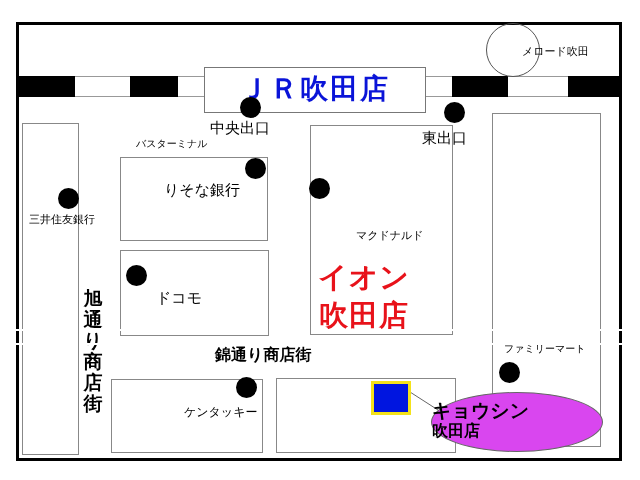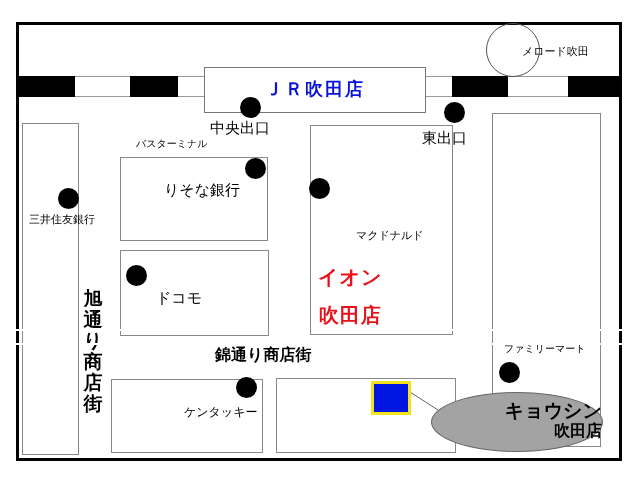--- a/index.html
+++ b/index.html
@@ -11,29 +11,29 @@
     .block { position: absolute; border: 1px solid #888; background: #fff; box-sizing: border-box; }
     .rail-black { position: absolute; background: #000; height: 21px; top: 76px; }
     .rail-white { position: absolute; background: #fff; height: 19px; top: 76px;
                   border-top: 1px solid #999; border-bottom: 1px solid #999; }
     .dot { position: absolute; width: 21px; height: 21px; border-radius: 50%; background: #000; }
     .lbl-s { position: absolute; font-size: 11px; white-space: nowrap; }
     .lbl-m { position: absolute; font-size: 15px; white-space: nowrap; }
     .lbl-b { position: absolute; font-size: 17px; font-weight: bold; white-space: nowrap; }
     .jr-box { position: absolute; left: 204px; top: 67px; width: 222px; height: 46px;
               border: 1px solid #777; background: #fff; box-sizing: border-box;
-              color: #0a14d8; font-weight: bold; font-size: 18px; text-align: center;
+              color: #0a14d8; font-weight: bold; font-size: 28px; text-align: center;
               line-height: 42px; letter-spacing: 2px; }
     .aeon { position: absolute; left: 318px; top: 258px; color: #e8121a; font-weight: bold;
-            font-size: 20px; line-height: 38px; text-align: center; letter-spacing: 1px; }
+            font-size: 29px; line-height: 38px; text-align: center; letter-spacing: 1px; }
     .vert { position: absolute; left: 80px; top: 288px; width: 26px; font-size: 19px; font-weight: bold;
             line-height: 21px; text-align: center; }
     .ellipse { position: absolute; left: 431px; top: 392px; width: 172px; height: 60px;
-               border: 1px solid #666; border-radius: 50%; background: #a3a3a3; box-sizing: border-box;
-               text-align: right; }
+               border: 1px solid #666; border-radius: 50%; background: #d946ef; box-sizing: border-box;
+               text-align: left; }
     .circle { position: absolute; left: 486px; top: 23px; width: 54px; height: 54px; border-radius: 50%;
               border: 1px solid #555; box-sizing: border-box; background: transparent; }
     .store-marker { position: absolute; left: 371px; top: 381px; width: 40px; height: 34px;
                     background: #0015e0; border: 3px solid #f4e21a; box-sizing: border-box; }
     .artifact { position: absolute; left: 0; width: 640px; height: 2px; background: repeating-linear-gradient(90deg, #fff 0 26px, transparent 26px 40px); }
   </style>
 </head>
 <body>
 
 <div class="abs frame"></div>

